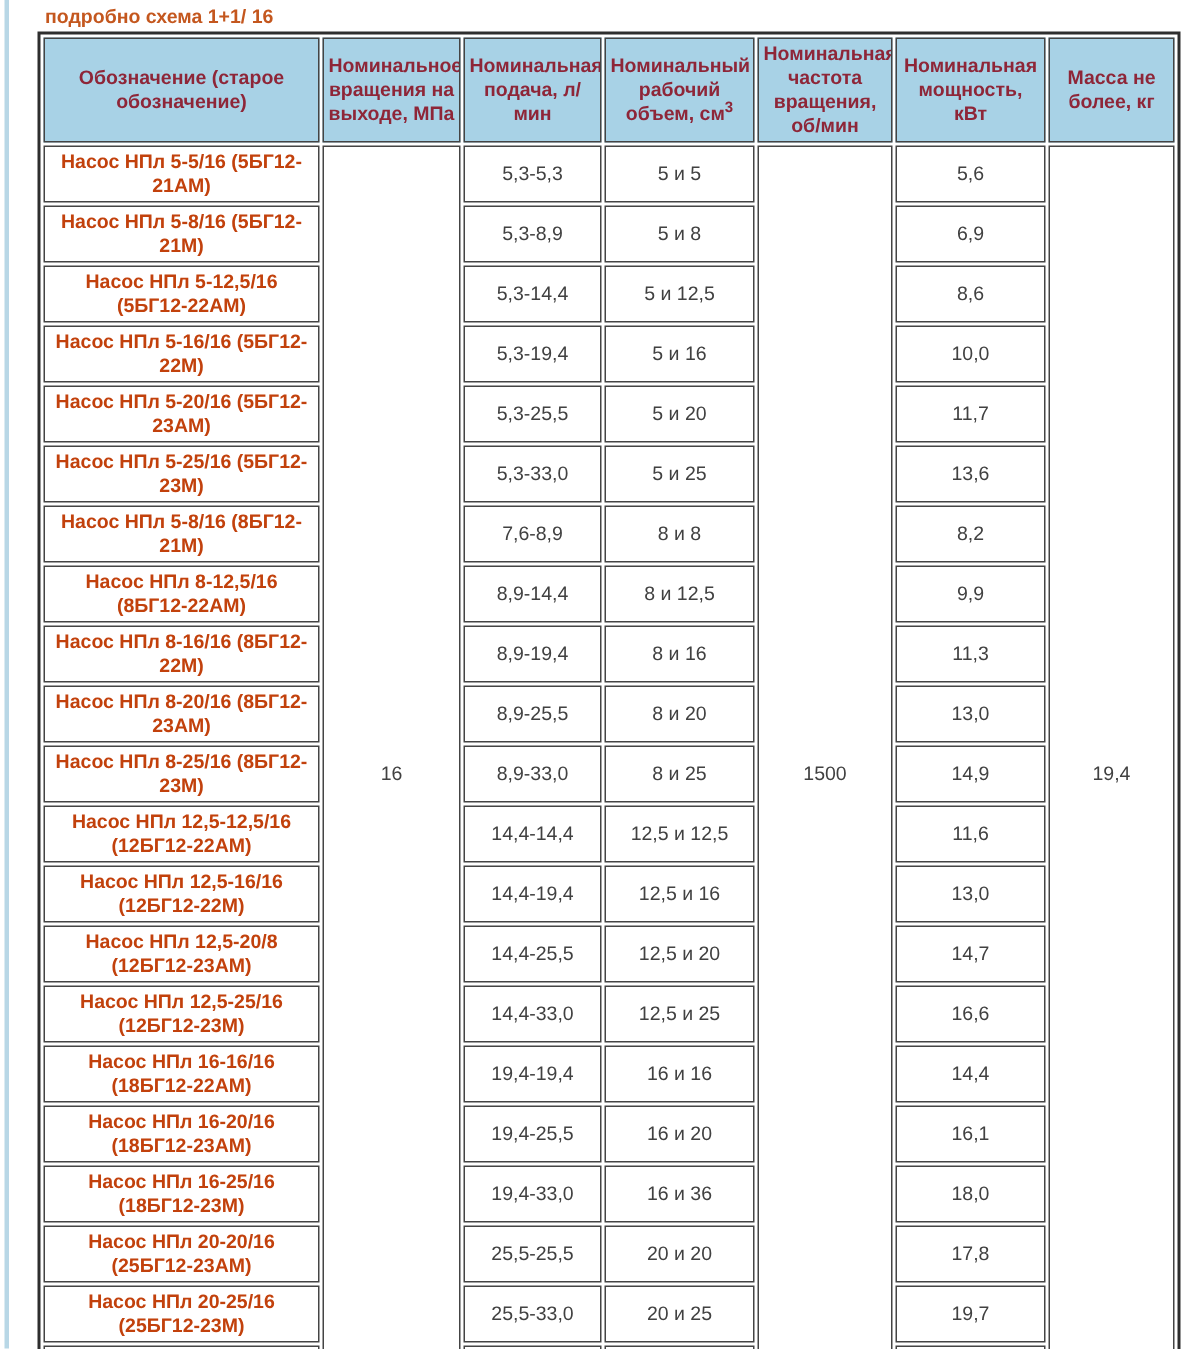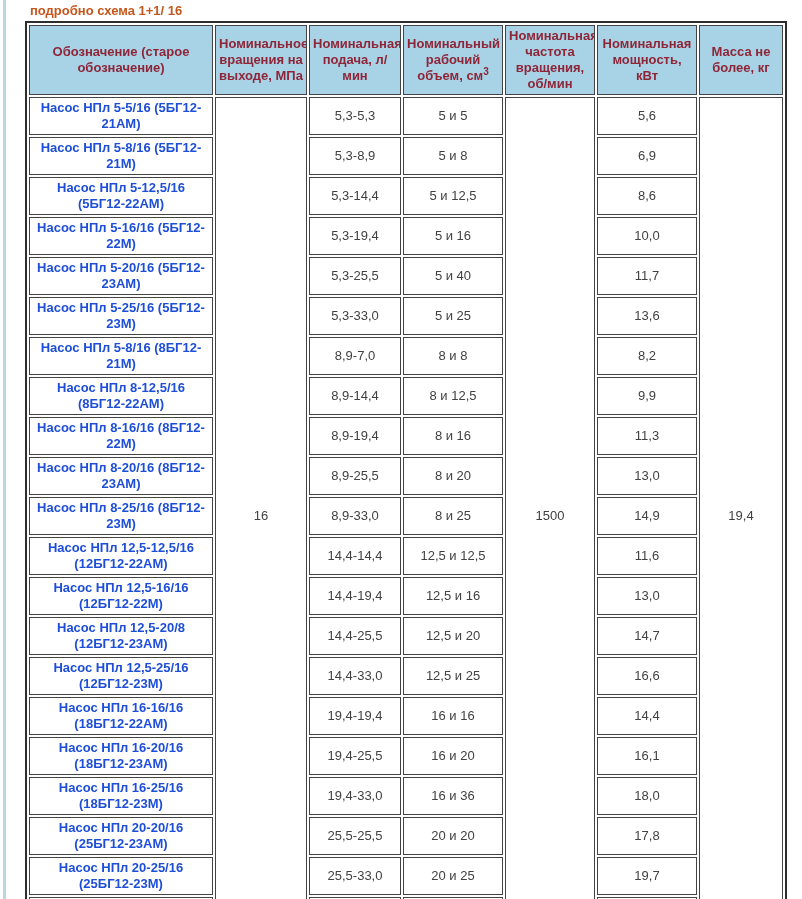--- a/index.html
+++ b/index.html
@@ -67,21 +67,21 @@
   }
   td {
     background: #ffffff;
     font-size: 13px;
     height: 34px;
     padding: 1px 4px;
     line-height: 16px;
   }
   td.name {
     font-weight: bold;
-    color: #1d4ed8;
+    color: #c2410c;
   }
   td.num {
     color: #414141;
     font-weight: normal;
   }
 </style>
 </head>
 <body>
 
 <div class="page">
@@ -136,32 +136,32 @@
         </tr>
         <tr>
           <td class="name">Насос НПл 5-16/16 (5БГ12-22М)</td>
           <td class="num">5,3-19,4</td>
           <td class="num">5 и 16</td>
           <td class="num">10,0</td>
         </tr>
         <tr>
           <td class="name">Насос НПл 5-20/16 (5БГ12-23АМ)</td>
           <td class="num">5,3-25,5</td>
-          <td class="num">5 и 40</td>
+          <td class="num">5 и 20</td>
           <td class="num">11,7</td>
         </tr>
         <tr>
           <td class="name">Насос НПл 5-25/16 (5БГ12-23М)</td>
           <td class="num">5,3-33,0</td>
           <td class="num">5 и 25</td>
           <td class="num">13,6</td>
         </tr>
         <tr>
           <td class="name">Насос НПл 5-8/16 (8БГ12-21М)</td>
-          <td class="num">8,9-7,0</td>
+          <td class="num">7,6-8,9</td>
           <td class="num">8 и 8</td>
           <td class="num">8,2</td>
         </tr>
         <tr>
           <td class="name">Насос НПл 8-12,5/16 (8БГ12-22АМ)</td>
           <td class="num">8,9-14,4</td>
           <td class="num">8 и 12,5</td>
           <td class="num">9,9</td>
         </tr>
         <tr>

